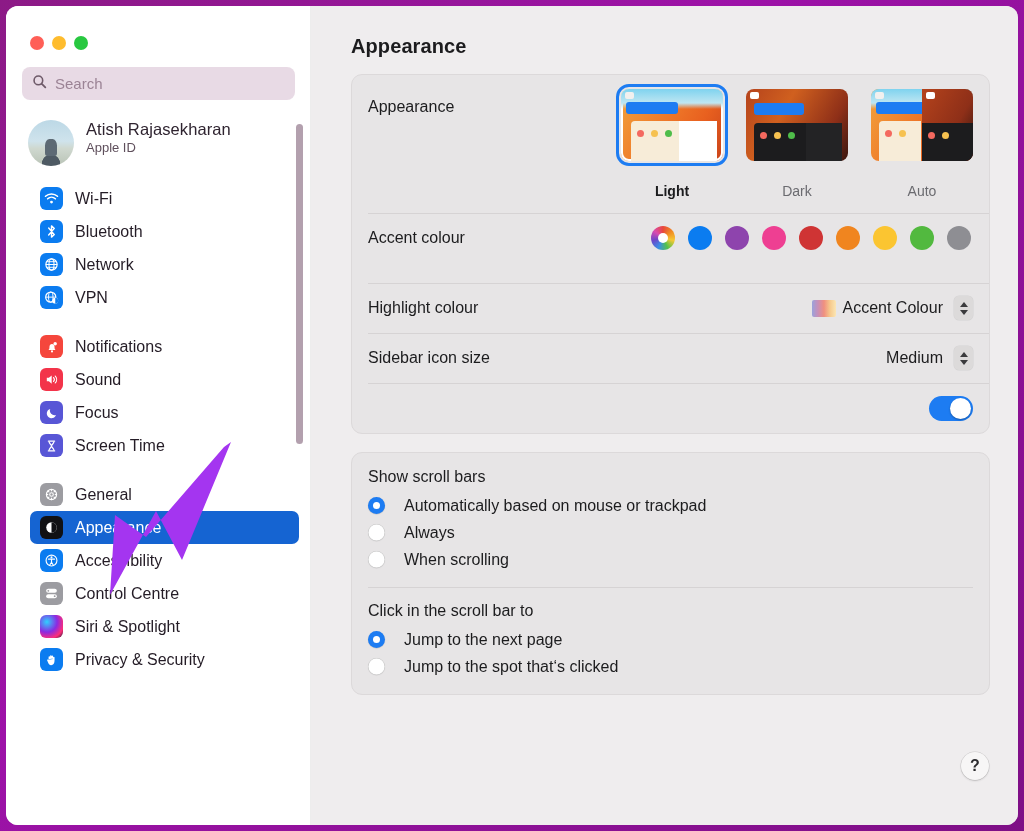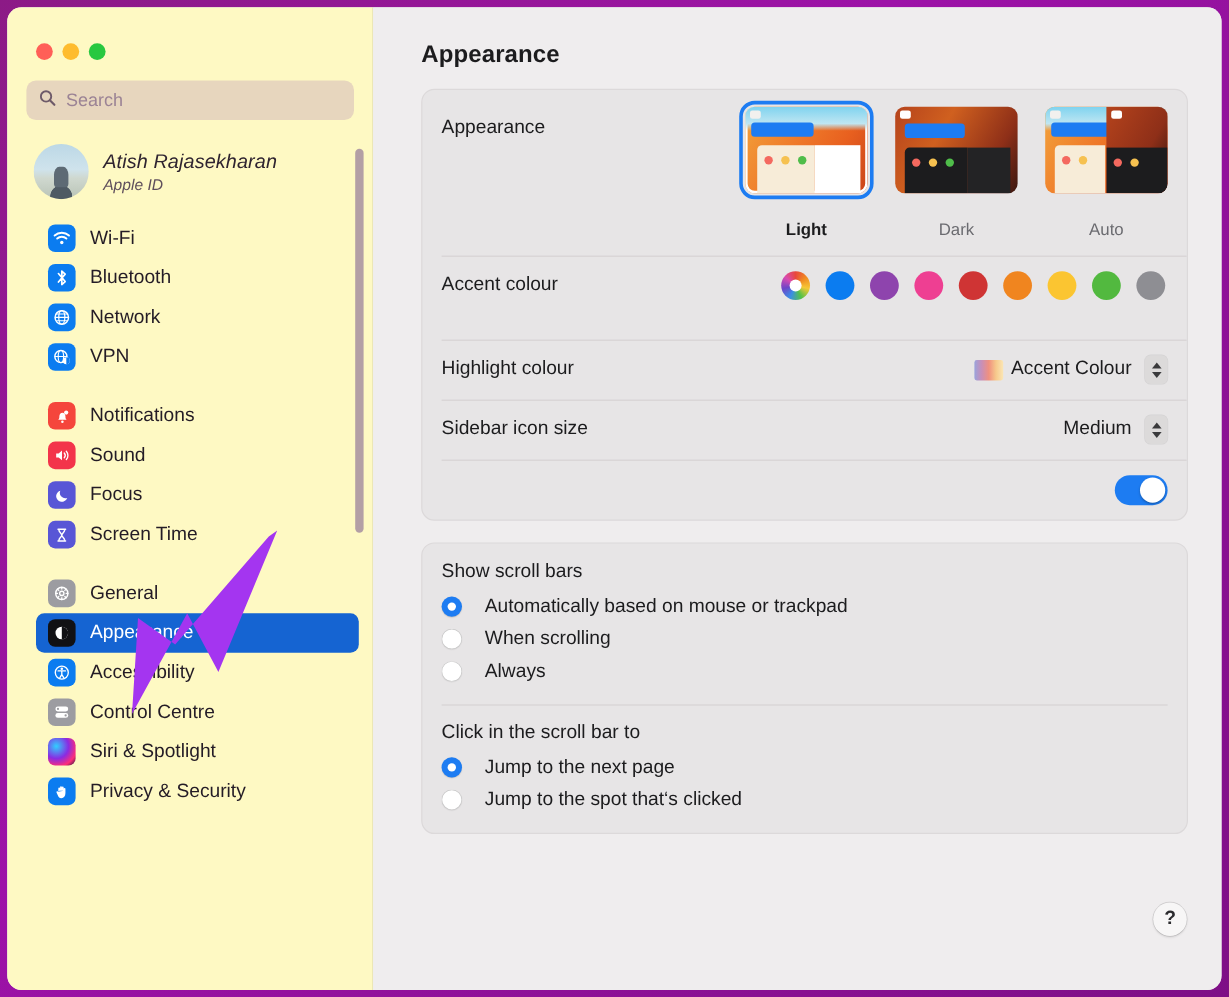--- a/index.html
+++ b/index.html
@@ -21,21 +21,21 @@
     border-radius: 12px;
     overflow: hidden;
     background: #ececec;
     display: flex;
   }
 
   
   #sidebar {
     position: relative;
     width: 305px; flex: 0 0 305px;
-    background: #fef9c3;
+    background: #ffffff;
     height: 100%;
     overflow: hidden;
   }
   #traffic {
     display: flex; gap: 8px;
     padding: 30px 0 0 24px;
   }
   .tl { width: 14px; height: 14px; border-radius: 50%; }
   .tl.red    { background: #ff5f57; }
   .tl.yellow { background: #febc2e; }
@@ -53,25 +53,24 @@
   #search-wrap svg { flex: 0 0 auto; }
   #search-input {
     border: none; outline: none; background: transparent;
     font-family: "Liberation Sans", sans-serif;
     font-size: 15px; color: #3a2f38;
     width: 100%;
   }
   #search-input::placeholder { color: #9b8395; }
 
   #profile {
-    display: flex; align-items: center; gap: 12px;
+    display: flex; gap: 12px;
     margin: 16px 16px 0 16px;
     padding: 4px 6px;
     border-radius: 8px;
-    font-style: italic;
   }
   #avatar {
     width: 46px; height: 46px; border-radius: 50%;
     background:
       radial-gradient(circle at 50% 95%, #4e5a63 0 18%, transparent 19%),
       linear-gradient(#bcd8e6 0%, #cfe3ec 46%, #cfd8cf 62%, #b9c3b6 100%);
     flex: 0 0 auto;
     position: relative; overflow: hidden;
   }
   #avatar::after{
@@ -590,25 +589,25 @@
     <div class="card" id="card-scroll">
 
       <div class="section">
         <div class="section-title">Show scroll bars</div>
         <div class="radio-row">
           <span class="radio on"></span>
           <span class="radio-label">Automatically based on mouse or trackpad</span>
         </div>
         <div class="radio-row">
           <span class="radio"></span>
-          <span class="radio-label">When scrolling</span>
+          <span class="radio-label">Always</span>
         </div>
         <div class="radio-row">
           <span class="radio"></span>
-          <span class="radio-label">Always</span>
+          <span class="radio-label">When scrolling</span>
         </div>
       </div>
 
       <div class="section">
         <div class="section-title">Click in the scroll bar to</div>
         <div class="radio-row">
           <span class="radio on"></span>
           <span class="radio-label">Jump to the next page</span>
         </div>
         <div class="radio-row">

